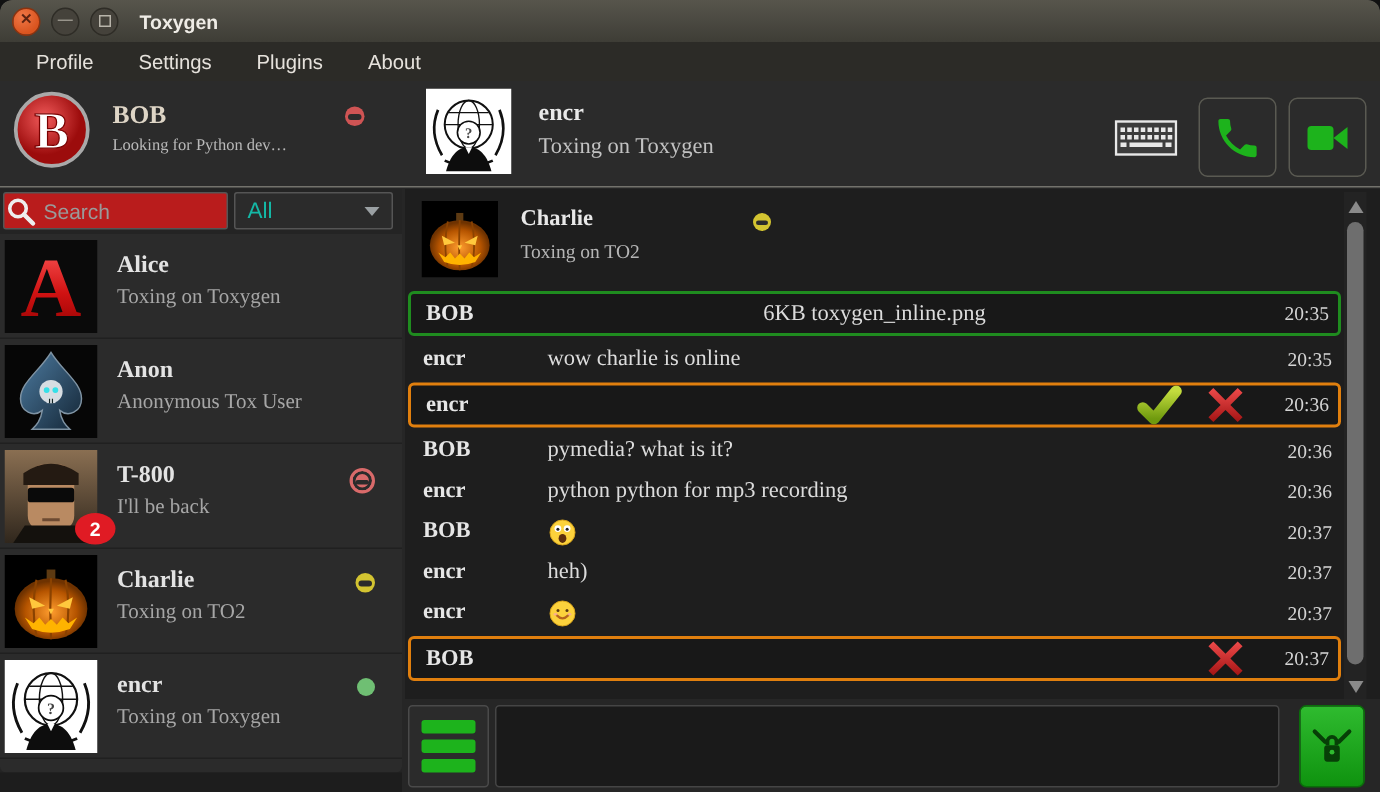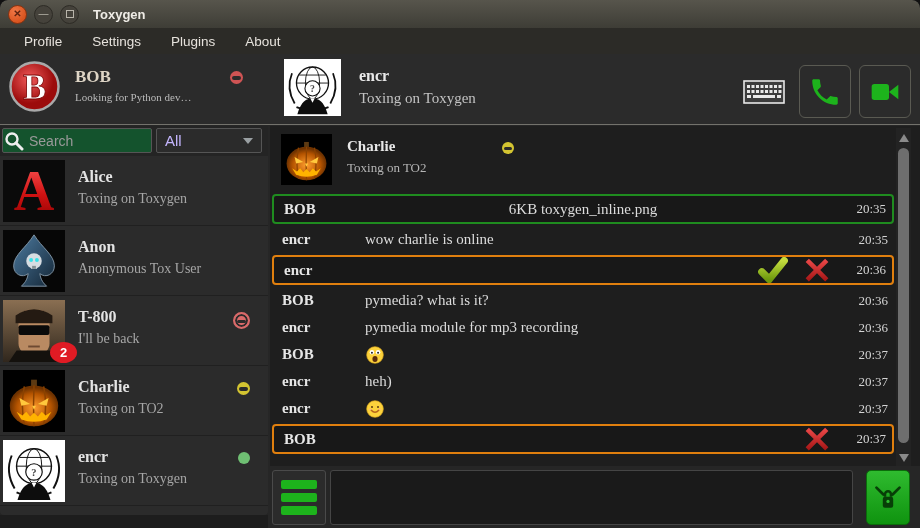--- a/index.html
+++ b/index.html
@@ -41,29 +41,29 @@
   .st-dash::after{content:"";position:absolute;left:18%;right:18%;top:42%;height:26%;
     background:#2b2b2b;border-radius:2px;}
   .st-busy{background:#cf5454;width:13px;height:13px;}
   .st-busy-ring{width:17px;height:17px;background:#d96a6a;box-shadow:0 0 0 2px #2b2b2b inset;
     border:2px solid #d96a6a;box-sizing:border-box;}
   .st-busy-ring::after{top:44%;height:24%;background:#2b2b2b;}
   .st-away{background:#d3c431;width:13px;height:13px;}
   .st-online{width:12px;height:12px;border-radius:50%;background:#6fbf73;}
   
   .sidebar{position:absolute;left:0;top:126px;width:268px;height:402px;background:#242424;}
-  .search-box{position:absolute;left:2px;top:2px;width:150px;height:25px;background:#14532d;
+  .search-box{position:absolute;left:2px;top:2px;width:150px;height:25px;background:#b91c1c;
     border:1px solid #555;border-radius:2px;display:flex;align-items:center;box-sizing:border-box;}
   .search-box input{background:transparent;border:none;outline:none;color:#cfcfcf;
     font-size:14px;width:110px;font-family:"Liberation Sans",sans-serif;}
   .search-box input::placeholder{color:#9a9a9a;}
   .filter-combo{position:absolute;left:156px;top:2px;width:106px;height:25px;background:#2b2b2b;
     border:1px solid #555;border-radius:2px;box-sizing:border-box;display:flex;align-items:center;
     justify-content:space-between;padding:0 8px;}
-  .filter-combo .val{color:#c4b5fd;font-size:15px;}
+  .filter-combo .val{color:#14b8a6;font-size:15px;}
   .combo-arrow{width:0;height:0;border-left:5px solid transparent;border-right:5px solid transparent;
     border-top:6px solid #9aa0a3;}
   .contact-list{position:absolute;left:0;top:30px;width:268px;height:359px;background:#2b2b2b;
     border-radius:0 0 4px 4px;overflow:hidden;}
   .contact{position:relative;height:70px;border-bottom:1px solid #202020;box-sizing:border-box;}
   .c-avatar{position:absolute;left:3px;top:4px;width:62px;height:62px;}
   .c-name{position:absolute;left:78px;top:12px;font-weight:bold;font-size:16px;color:#e3e3e3;}
   .c-status-msg{position:absolute;left:78px;top:35px;font-size:14px;color:#a6a6a6;}
   .c-stat{position:absolute;right:18px;top:16px;}
   .badge{position:absolute;left:50px;top:46px;width:27px;height:21px;background:#e01b24;
@@ -393,21 +393,21 @@
       </div>
 
       <div class="msg">
         <span class="sender">BOB</span>
         <span>pymedia? what is it?</span>
         <span class="time">20:36</span>
       </div>
 
       <div class="msg">
         <span class="sender">encr</span>
-        <span>pymedia module for mp3 recording</span>
+        <span>python python for mp3 recording</span>
         <span class="time">20:36</span>
       </div>
 
       <div class="msg">
         <span class="sender">BOB</span>
         <svg width="20" height="20" viewBox="0 0 24 24">
           <circle cx="12" cy="12" r="10" fill="#fcd23c" stroke="#d9a41c" stroke-width="0.8"></circle>
           <circle cx="8.3" cy="8.8" r="2.7" fill="#fff"></circle>
             <circle cx="15.7" cy="8.8" r="2.7" fill="#fff"></circle>
           <circle cx="8.3" cy="9.3" r="1.2" fill="#222"></circle>

